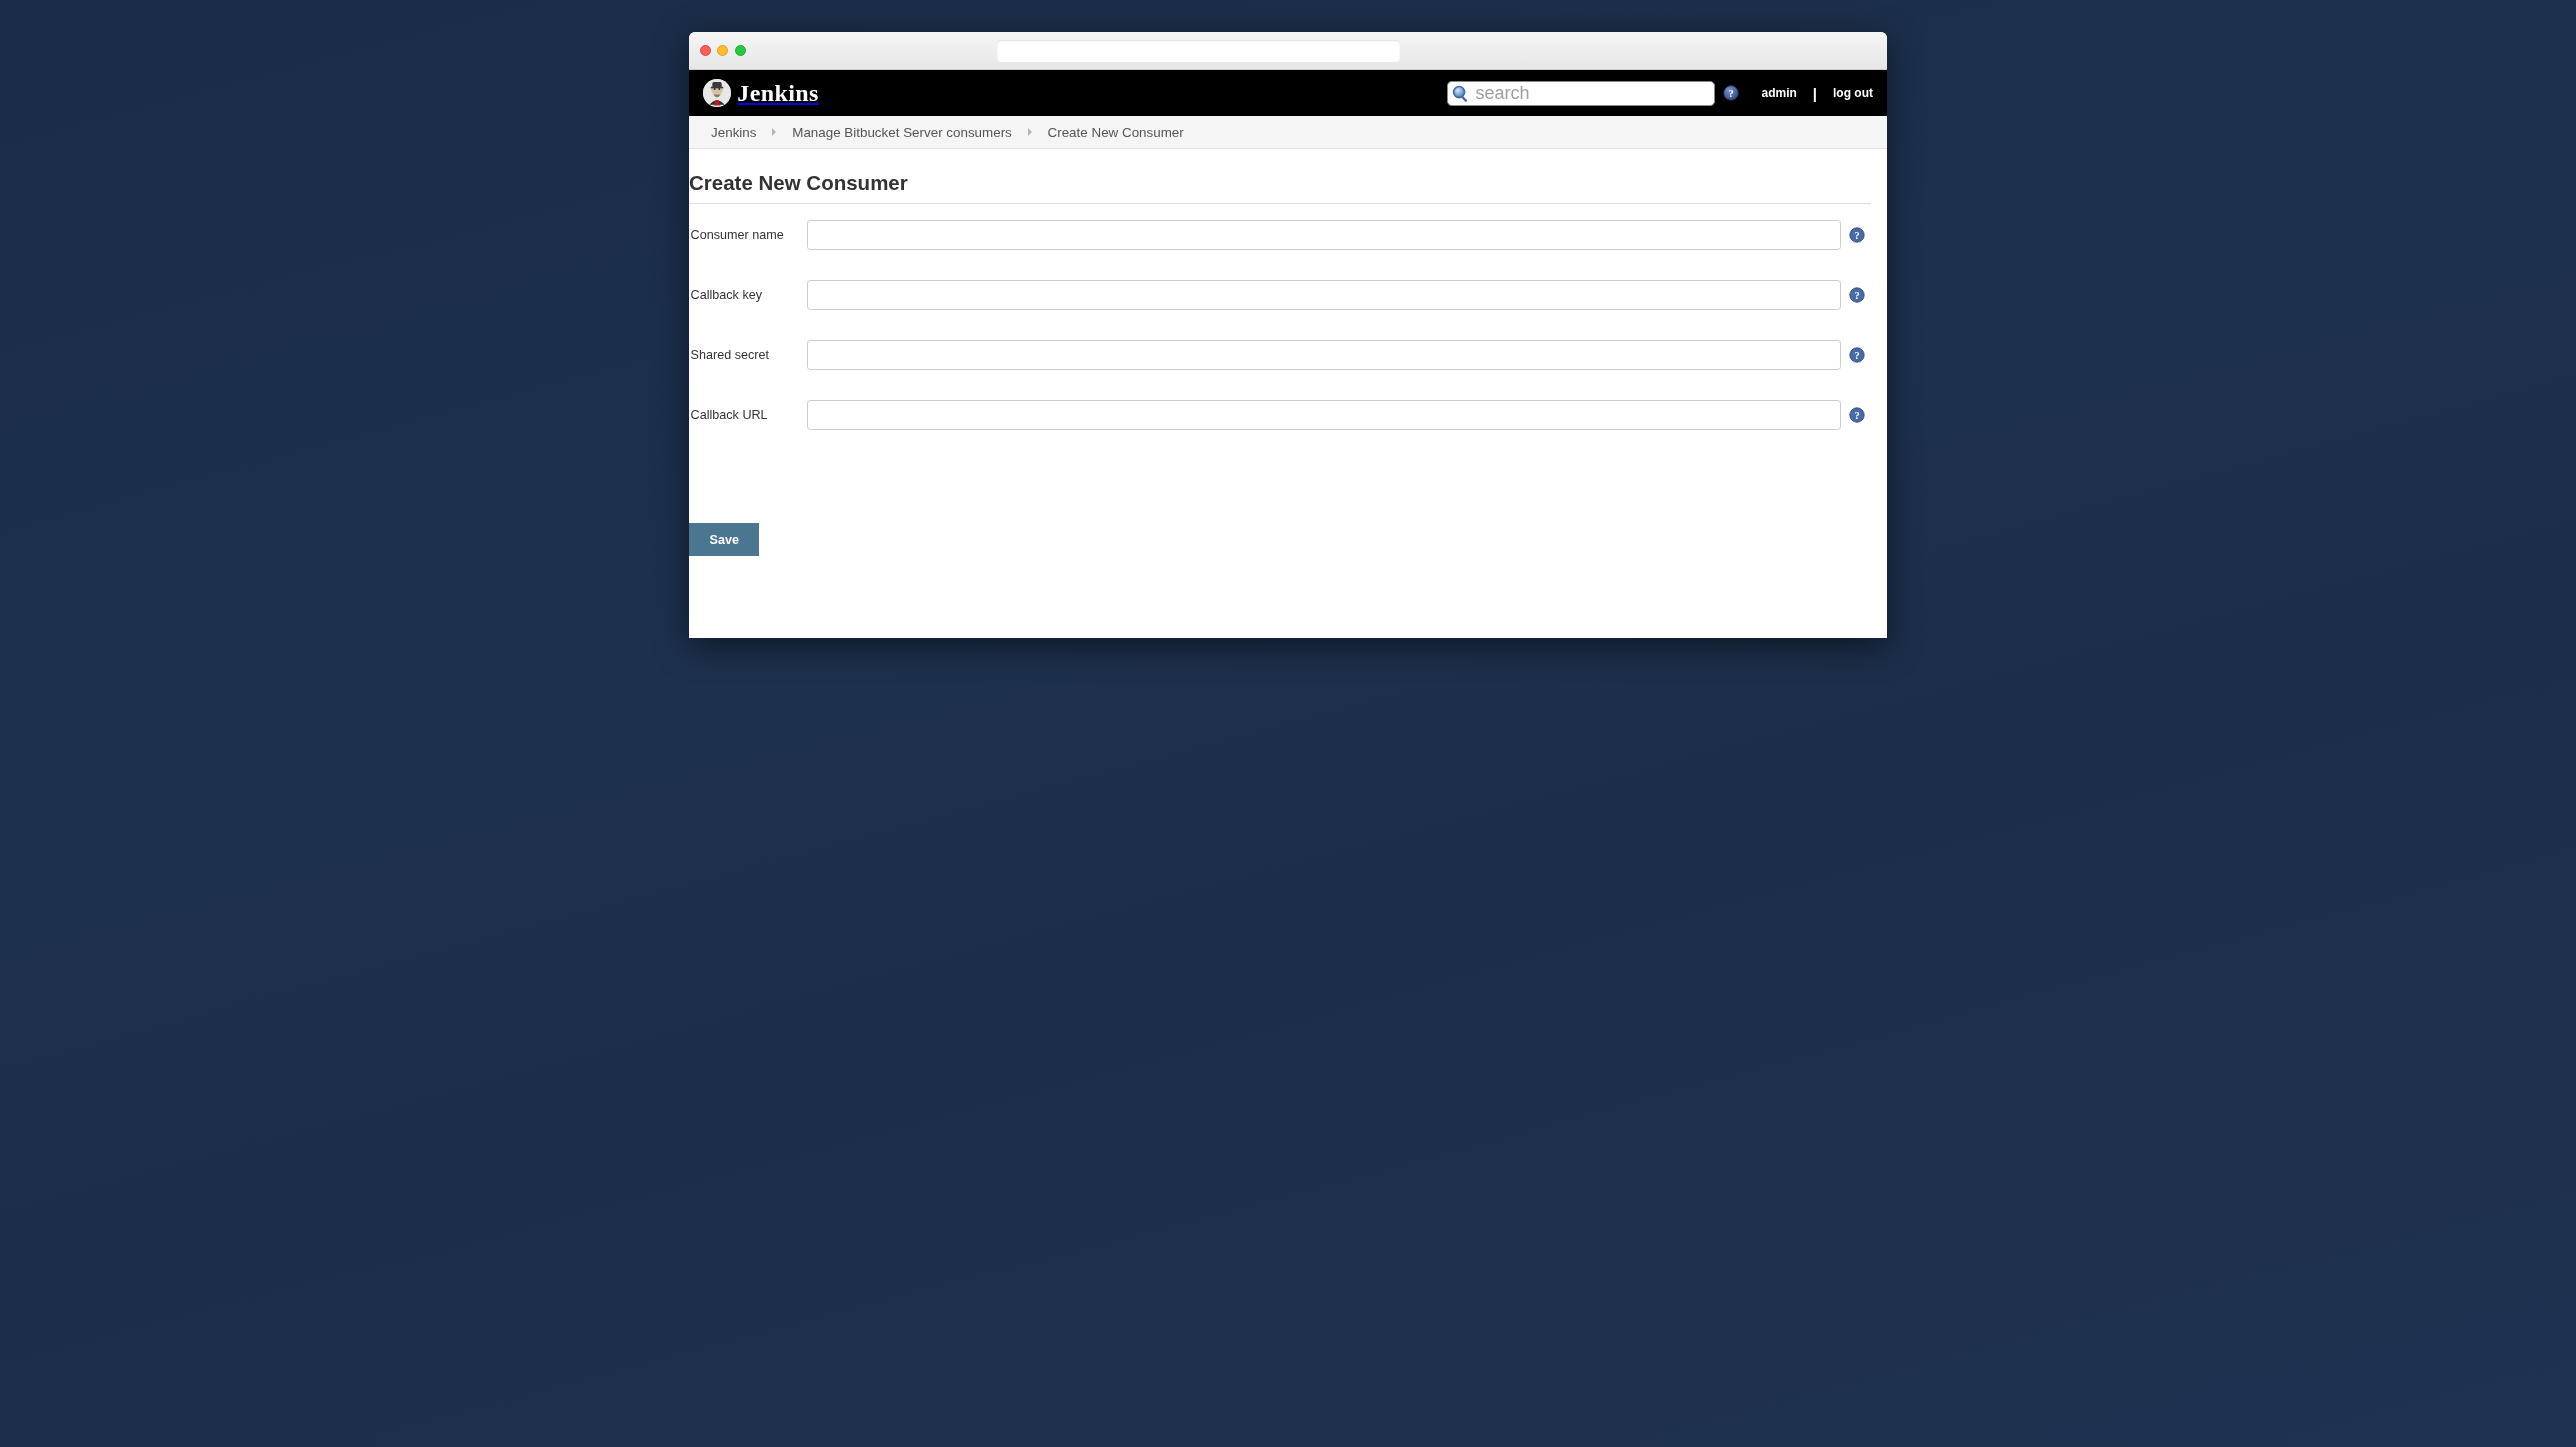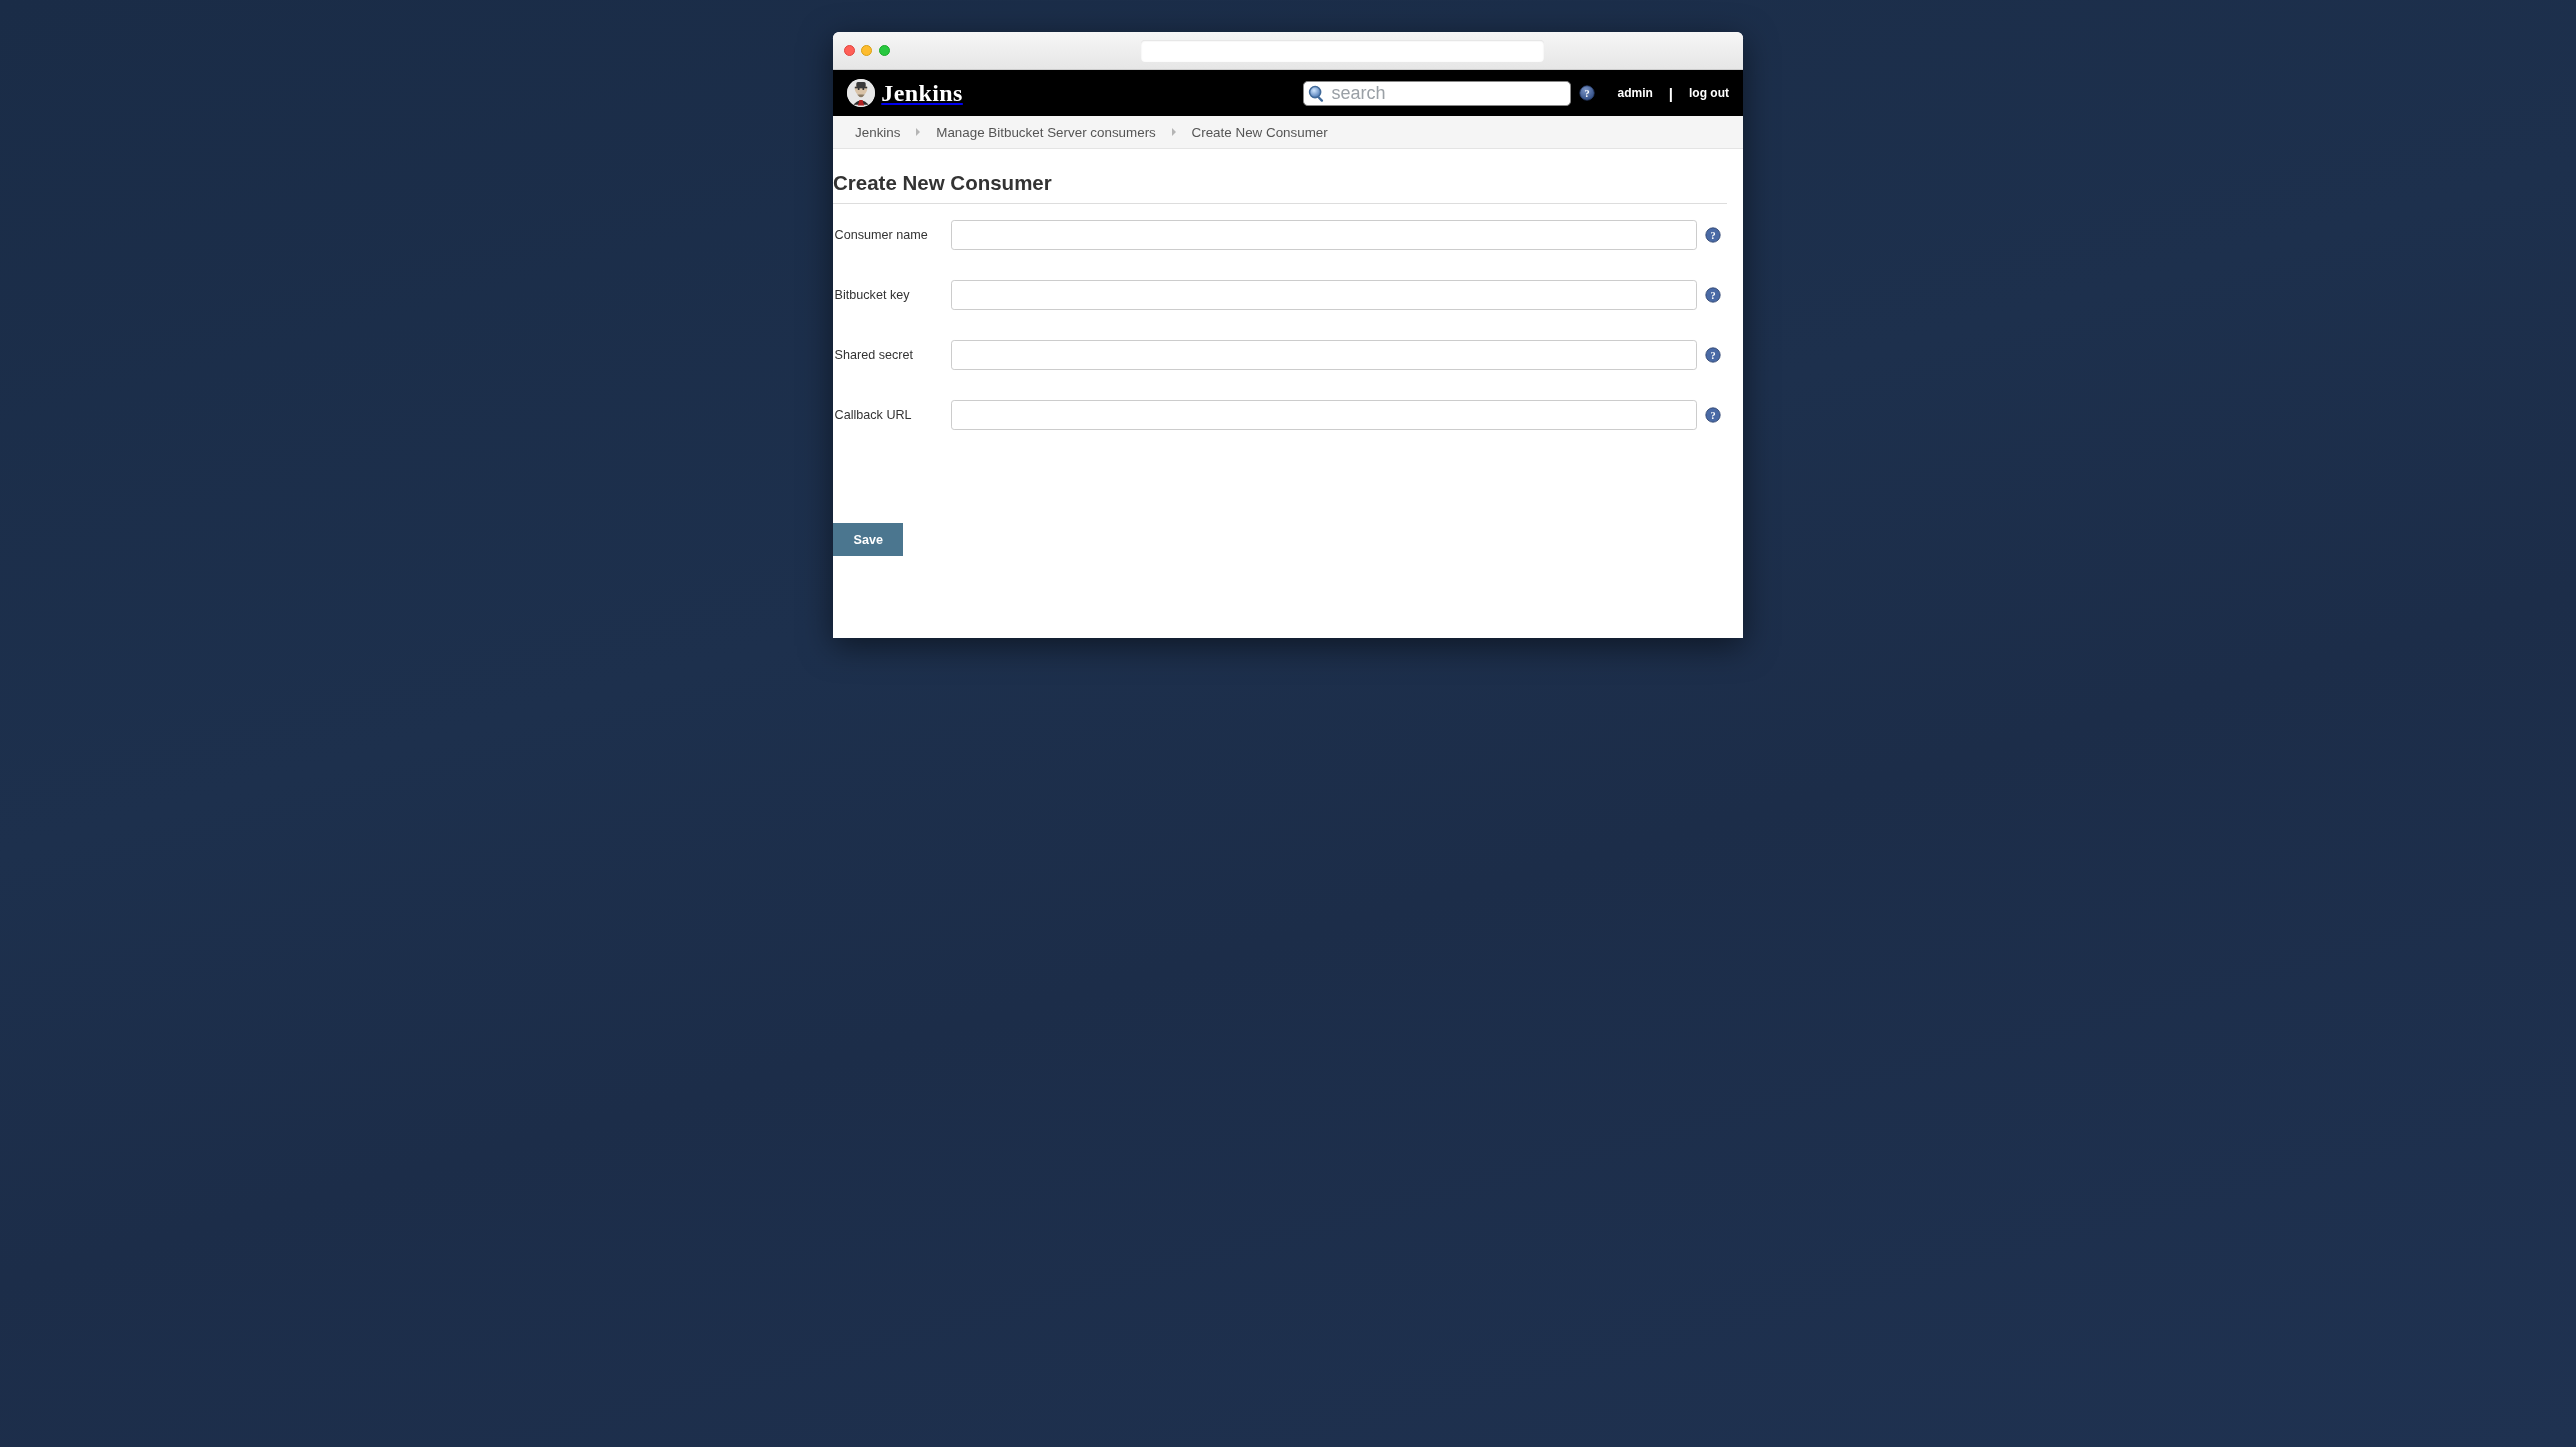--- a/index.html
+++ b/index.html
@@ -7,21 +7,21 @@
       font-family: -apple-system, BlinkMacSystemFont, "Segoe UI", Helvetica, Arial, sans-serif;
       background: #1c2e4a;
       background: linear-gradient(165deg, #1a2c47 0%, #1d304d 40%, #1c2d49 60%, #1f3251 100%);
       min-height: 100vh;
       display: flex;
       align-items: flex-start;
       justify-content: center;
       padding: 32px 32px 0;
     }
     .window {
-      width: 910px;
+      width: 1198px;
       max-width: 100%;
       background: #fff;
       border-radius: 6.3px 6.3px 0 0;
       overflow: hidden;
       box-shadow: 0 8px 32px rgba(0,0,0,0.5);
     }
     .titlebar {
       height: 38px;
       background: linear-gradient(#f6f6f6, #e6e6e6);
       border-bottom: 0.8px solid #ccc;
@@ -280,21 +280,21 @@
         <input type="text" value="" style="">
         <span class="q-icon">
           <svg viewBox="0 0 20 20" width="16" height="16">
               <circle cx="10" cy="10" r="9" fill="#4a6aa5" stroke="#2a3f6b"></circle>
               <text x="10" y="14.5" text-anchor="middle" font-size="13" font-weight="bold" fill="#fff" font-family="Georgia">?</text>
             </svg>
         </span>
       </div>
 
       <div class="form-row">
-        <label>Bitbucket key</label>
+        <label>Callback key</label>
         <input type="text" value="" style="">
         <span class="q-icon">
           <svg viewBox="0 0 20 20" width="16" height="16">
               <circle cx="10" cy="10" r="9" fill="#4a6aa5" stroke="#2a3f6b"></circle>
               <text x="10" y="14.5" text-anchor="middle" font-size="13" font-weight="bold" fill="#fff" font-family="Georgia">?</text>
             </svg>
         </span>
       </div>
 
       <div class="form-row">

